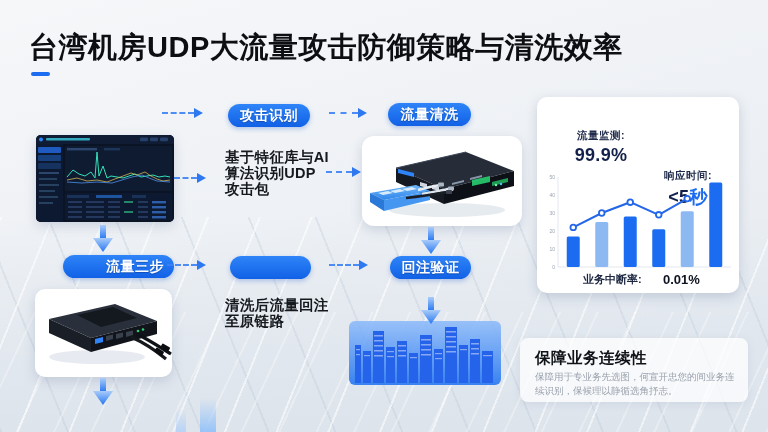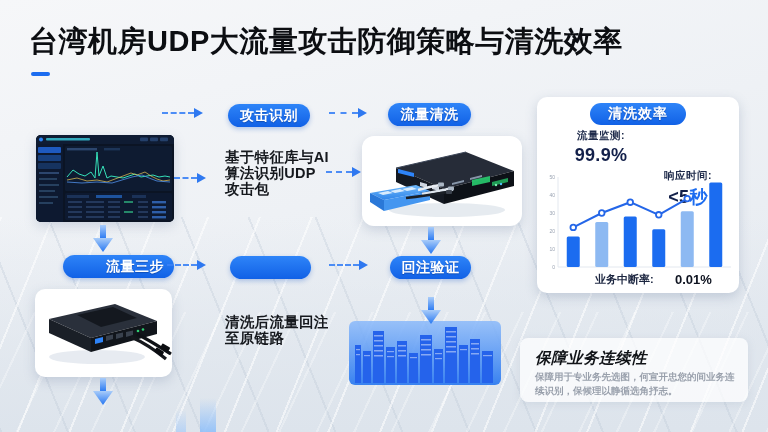--- a/index.html
+++ b/index.html
@@ -24,21 +24,21 @@
   .bg-glow{
     position:absolute;width:16px;height:34px;bottom:0;left:200px;pointer-events:none;
     background:linear-gradient(180deg, rgba(140,190,250,0), rgba(140,190,250,.85));
   }
   .bg-glow2{
     position:absolute;width:10px;height:22px;bottom:0;left:176px;pointer-events:none;
     background:linear-gradient(180deg, rgba(160,200,250,0), rgba(160,200,250,.6));
   }
 
   .title{
-    position:absolute;left:29px;top:22px;width:710px;
+    position:absolute;left:29px;top:28px;width:710px;
     font-size:29px;font-weight:900;color:#0c0e12;letter-spacing:.5px;
   }
   .title-dash{position:absolute;left:31px;top:72px;width:19px;height:4px;background:#1b6cf0;border-radius:2px;}
 
   .pill{
     position:absolute;height:23px;display:flex;align-items:center;justify-content:center;
     border-radius:999px;color:#fff;font-size:14px;font-weight:800;letter-spacing:.5px;
     background:linear-gradient(180deg,#2e84f8,#1161e6);
     box-shadow:0 2px 5px rgba(24,86,200,.3);
     text-shadow:0 1px 1px rgba(0,30,90,.35);
@@ -48,21 +48,21 @@
   .pill-clean{left:388px;top:103px;width:83px;}
   .pill-divert{left:63px;top:255px;width:78px;padding-left:33px;}
   .pill-reinject{left:230px;top:256px;width:81px;}
   .pill-verify{left:390px;top:256px;width:81px;}
 
   .desc{
     position:absolute;font-size:14.5px;line-height:16px;font-weight:700;color:#15181d;
     white-space:pre-line;letter-spacing:.3px;
   }
   .desc1{left:225px;top:149px;width:140px;}
-  .desc2{left:225px;top:314px;width:140px;}
+  .desc2{left:225px;top:297px;width:140px;}
 
   .card{
     position:absolute;background:#fff;border-radius:12px;
     box-shadow:0 4px 12px rgba(110,130,160,.28);
   }
   .card-dashboard{left:36px;top:135px;width:138px;height:87px;border-radius:5px;overflow:hidden;background:#0b1424;}
   .card-clean{left:362px;top:136px;width:160px;height:90px;}
   .card-divert{left:35px;top:289px;width:137px;height:88px;border-radius:10px;}
 
   .city{position:absolute;left:349px;top:321px;width:152px;height:67px;}
@@ -100,33 +100,33 @@
   .stat{position:absolute;top:32px;text-align:center;}
   .stat .lbl{font-size:10.5px;font-weight:700;color:#1e2a4a;letter-spacing:.5px;}
   .stat .val{font-size:18px;font-weight:800;color:#13204a;margin-top:2px;letter-spacing:.3px;}
   .stat .val .unit{color:#1b6cf0;}
   .stat1{left:18px;width:92px;}
   .stat2{left:108px;width:86px;margin-top:40px;}
   .chart-wrap{position:absolute;left:6px;top:78px;width:190px;height:100px;}
   .chart-wrap svg{display:block;}
   .tick{font-size:5px;fill:#9aa3b2;font-family:"Liberation Sans",sans-serif;}
   .panel-footer{
-    position:absolute;left:12px;top:172px;width:202px;height:20px;
+    position:absolute;left:0;top:172px;width:202px;height:20px;
     display:flex;align-items:center;
   }
   .panel-footer .flbl{position:absolute;left:46px;font-size:11px;font-weight:800;color:#1c2640;}
   .panel-footer .fval{position:absolute;left:126px;font-size:13px;font-weight:800;color:#0e1320;}
 
   
   .note{
     position:absolute;left:520px;top:338px;width:228px;height:64px;
     background:rgba(255,255,255,.74);border-radius:8px;box-shadow:0 2px 8px rgba(140,155,175,.18);
   }
-  .note-title{position:absolute;left:15px;top:10px;font-size:15.5px;font-weight:900;color:#101317;letter-spacing:.5px;font-style:italic;}
-  .note-body{position:absolute;left:15px;top:32px;width:200px;font-size:9.5px;line-height:14px;color:#99a0ac;font-weight:bold;}
+  .note-title{position:absolute;left:15px;top:10px;font-size:15.5px;font-weight:900;color:#101317;letter-spacing:.5px;}
+  .note-body{position:absolute;left:15px;top:32px;width:200px;font-size:9.5px;line-height:14px;color:#99a0ac;}
 </style>
 </head>
 <body>
 
 <div class="stage">
   <div class="bg-pattern"></div>
   <div class="bg-pattern2"></div>
   <div class="bg-glow"></div>
   <div class="bg-glow2"></div>
 
@@ -354,21 +354,20 @@
   <svg class="varrow v3" viewBox="0 0 22 28">
     <rect x="8" y="0" width="6" height="14" fill="url(#vg1)"></rect>
       <polygon points="1,13 21,13 11,27" fill="url(#vg1)"></polygon>
   </svg>
   <svg class="varrow v4" viewBox="0 0 22 28">
     <rect x="8" y="0" width="6" height="14" fill="url(#vg1)"></rect>
       <polygon points="1,13 21,13 11,27" fill="url(#vg1)"></polygon>
   </svg>
 
   <div class="panel">
-    <div class="panel-pill">清洗效率</div>
     <div class="stat stat1">
       <div class="lbl">流量监测:</div>
       <div class="val">99.9%</div>
     </div>
     <div class="stat stat2">
       <div class="lbl">响应时间:</div>
       <div class="val"><span>&lt;5</span><span class="unit">秒</span></div>
     </div>
     <div class="chart-wrap">
       <svg id="eff-chart" width="190" height="100" viewBox="0 0 190 100">

